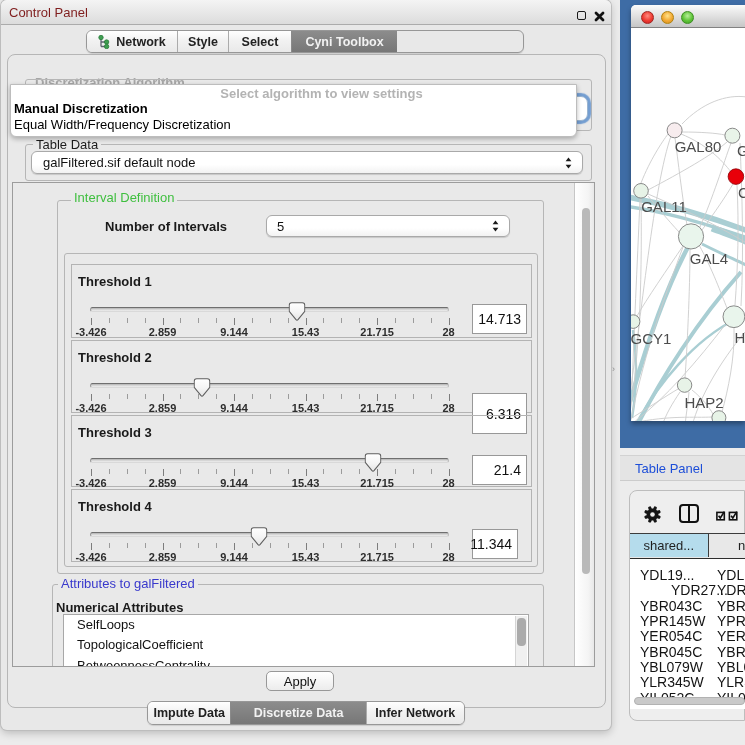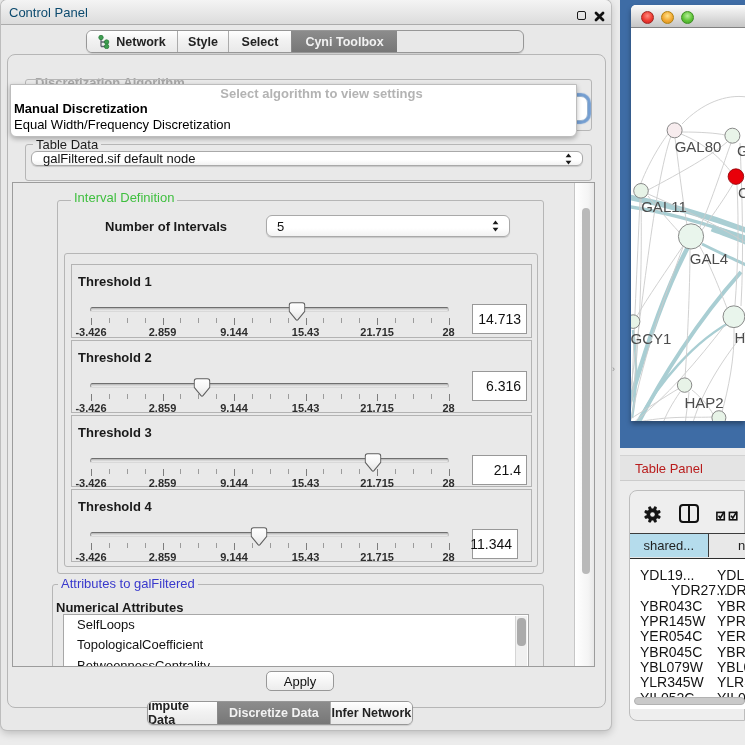--- a/index.html
+++ b/index.html
@@ -33,36 +33,36 @@
   .thumb{position:absolute;top:37px;width:17px;height:19px;transform:translateX(-50%);}
   .row{font-size:14px;color:#141414;}
 </style></head>
 <body>
 
 <div class="abs" style="left:1px;top:0;width:610px;height:730px;background:#e8e8e8;border-radius:6px;
      box-shadow:0 0 0 1px #bdbdbd,0 3px 8px rgba(0,0,0,0.22);"></div>
 
 <div class="abs" style="left:1px;top:0;width:610px;height:25px;border-radius:6px 6px 0 0;
      background:linear-gradient(180deg,#f4f4f4,#dcdcdc);border-bottom:1px solid #ababab;box-sizing:border-box;"></div>
-<div class="abs" style="left:9px;top:5px;font-size:13px;color:#0c4a6e;">Control Panel</div>
+<div class="abs" style="left:9px;top:5px;font-size:13px;color:#7f1d1d;">Control Panel</div>
 <div class="abs" style="left:577px;top:10.5px;width:7px;height:7px;border:1.7px solid #1a1a1a;border-radius:2px;"></div>
 <svg class="abs" style="left:594px;top:10.5px;" width="11" height="11" viewBox="0 0 11 11">
  <path d="M2 2 L9 9 M9 2 L2 9" stroke="#111" stroke-width="2.8" stroke-linecap="round"></path>
 </svg>
 
 <div class="abs grp" style="left:7px;top:54px;width:599px;height:654px;border-radius:8px;background:#e9e9e9;"></div>
 
 <div class="abs" style="left:35px;top:75px;font-size:13px;font-weight:bold;color:#a6a6a6;">Discretization Algorithm</div>
 <div class="abs grp" style="left:25px;top:79px;width:567px;height:52px;"></div>
 <div class="abs" style="left:440px;top:96px;width:148px;height:25px;border-radius:7px;background:#fff;
      border:1px solid #9ab4d0;box-shadow:0 0 1px 3px rgba(95,145,205,0.85);box-sizing:border-box;"></div>
 
 <div class="abs grp" style="left:25px;top:144px;width:567px;height:37px;"></div>
 <div class="abs" style="left:33px;top:137px;font-size:13px;color:#1c1c1c;background:#e9e9e9;padding:0 3px;">Table Data</div>
-<div class="abs combo" style="left:31px;top:151px;width:552px;height:15px;position:absolute;">
+<div class="abs combo" style="left:31px;top:151px;width:552px;height:23px;position:absolute;">
   <span style="padding-left:11px;">galFiltered.sif default node</span>
   <span class="spin">
       <svg width="7" height="12" viewBox="0 0 7 12">
         <path d="M3.5 0.5 L6.4 4.2 L0.6 4.2 Z" fill="#1a1a1a"></path>
         <path d="M3.5 11.5 L0.6 7.8 L6.4 7.8 Z" fill="#1a1a1a"></path>
       </svg>
     </span>
 </div>
 
 <div class="abs" style="left:12px;top:182px;width:583px;height:485px;border:1px solid #9c9c9c;
@@ -124,21 +124,21 @@
     <svg class="thumb" style="left:130px;" width="17" height="19" viewBox="0 0 17 19">
  <defs>
           <linearGradient id="tg1" x1="0" y1="0" x2="0" y2="1">
    <stop offset="0" stop-color="#ffffff"></stop>
             <stop offset="0.55" stop-color="#f4f4f4"></stop>
             <stop offset="1" stop-color="#e4e4e4"></stop>
  </linearGradient>
         </defs>
  <path d="M3.2 0.7 L13.8 0.7 Q16.3 0.7 16.3 3.2 L16.3 9.3 L9.7 17.4 Q8.5 18.8 7.3 17.4 L0.7 9.3 L0.7 3.2 Q0.7 0.7 3.2 0.7 Z" fill="url(#tg1)" stroke="#5f5f5f" stroke-width="1.1"></path>
 </svg>
-    <div class="tbox abs" style="left:400px;top:30px;width:55px;height:30px;">6.316</div>
+    <div class="tbox abs" style="left:400px;top:52px;width:55px;height:41px;">6.316</div>
   </div>
   <div class="thrbox" style="top:232px;height:72px;">
     <div class="thrlab">Threshold 3</div>
     <div class="track"></div>
     <div class="ticks"></div>
       <div class="ticksM"></div>
     <span class="slab" style="left:19px;">-3.426</span>
       <span class="slab" style="left:90.5px;">2.859</span>
       <span class="slab" style="left:162px;">9.144</span>
       <span class="slab" style="left:233.6px;">15.43</span>
@@ -195,21 +195,21 @@
 <div class="abs" style="left:10px;top:84px;width:567px;height:53px;background:#fff;border:1px solid #bdbdbd;
      border-radius:0 0 6px 6px;box-sizing:border-box;box-shadow:0 2px 5px rgba(0,0,0,0.28);z-index:20;"></div>
 <div class="abs" style="left:10px;top:86px;width:623px;text-align:center;font-size:13px;font-weight:bold;color:#b3b3b3;z-index:21;">Select algorithm to view settings</div>
 <div class="abs" style="left:14px;top:101px;font-size:13px;font-weight:bold;color:#000;z-index:21;">Manual Discretization</div>
 <div class="abs" style="left:14px;top:117px;font-size:13px;color:#000;z-index:21;">Equal Width/Frequency Discretization</div>
 
 <div class="abs" style="left:266px;top:671px;width:68px;height:20px;border:1px solid #989898;border-radius:5px;
      background:linear-gradient(180deg,#ffffff,#ececec);box-sizing:border-box;display:flex;align-items:center;
      justify-content:center;font-size:13px;color:#111;">Apply</div>
 
-<div class="abs segwrap" style="left:147px;top:701px;width:266px;height:24px;">
+<div class="abs segwrap" style="left:147px;top:701px;width:318px;height:24px;text-align:right;">
   <div class="seg" style="width:83px;">Impute Data</div>
   <div class="seg dark" style="width:136px;">Discretize Data</div>
   <div class="seg" style="width:99px;">Infer Network</div>
 </div>
 
 <div class="abs segwrap" style="left:86px;top:30px;width:438px;height:23px;z-index:5;">
   <div class="seg" style="width:90px;">
     <svg width="13" height="14" viewBox="0 0 13 14" style="margin-right:5px;">
       <path d="M3 2.5 V11.5 M3 7 H8 M3 11.5 H8" stroke="#5e6370" stroke-width="1.3" fill="none"></path>
       <circle cx="3" cy="2.5" r="2.2" fill="#3f9e51" stroke="#277b3a" stroke-width="0.8"></circle>
@@ -282,21 +282,21 @@
   <text x="737" y="156" font-size="15" fill="#4c4c4c" text-anchor="start" font-family="Liberation Sans,sans-serif">GA</text>
   <text x="738" y="198" font-size="15" fill="#4c4c4c" text-anchor="start" font-family="Liberation Sans,sans-serif">C</text>
   <text x="664" y="212" font-size="15" fill="#4c4c4c" text-anchor="middle" font-family="Liberation Sans,sans-serif">GAL11</text>
   <text x="709" y="264" font-size="15" fill="#4c4c4c" text-anchor="middle" font-family="Liberation Sans,sans-serif">GAL4</text>
   <text x="651" y="344" font-size="15" fill="#4c4c4c" text-anchor="middle" font-family="Liberation Sans,sans-serif">GCY1</text>
   <text x="740" y="343" font-size="15" fill="#4c4c4c" text-anchor="middle" font-family="Liberation Sans,sans-serif">H</text>
   <text x="704" y="408" font-size="15" fill="#4c4c4c" text-anchor="middle" font-family="Liberation Sans,sans-serif">HAP2</text>
 </svg>
 
 <div class="abs" style="left:620px;top:455px;width:125px;height:26px;background:#e4e4e4;border-top:1px solid #d2d2d2;border-bottom:1px solid #cccccc;box-sizing:border-box;"></div>
-<div class="abs" style="left:635px;top:461px;font-size:13px;color:#b91c1c;">Table Panel</div>
+<div class="abs" style="left:635px;top:461px;font-size:13px;color:#1d4ed8;">Table Panel</div>
 
 <div class="abs" style="left:629px;top:490px;width:116px;height:231px;background:#eeeeee;border:1px solid #bdbdbd;
      border-radius:8px 0 0 8px;box-sizing:border-box;"></div>
 
 <svg class="abs" style="left:643.5px;top:506px;" width="17" height="17" viewBox="0 0 17 17">
   <circle cx="8.5" cy="8.5" r="5.9" fill="#151515"></circle>
   <circle cx="8.5" cy="8.5" r="2.3" fill="#eeeeee"></circle>
   <rect x="6.9" y="0" width="3.2" height="4.6" rx="1.2" fill="#151515" transform="rotate(22.5 8.5 8.5)"></rect>
   <rect x="6.9" y="0" width="3.2" height="4.6" rx="1.2" fill="#151515" transform="rotate(67.5 8.5 8.5)"></rect>
   <rect x="6.9" y="0" width="3.2" height="4.6" rx="1.2" fill="#151515" transform="rotate(112.5 8.5 8.5)"></rect>

